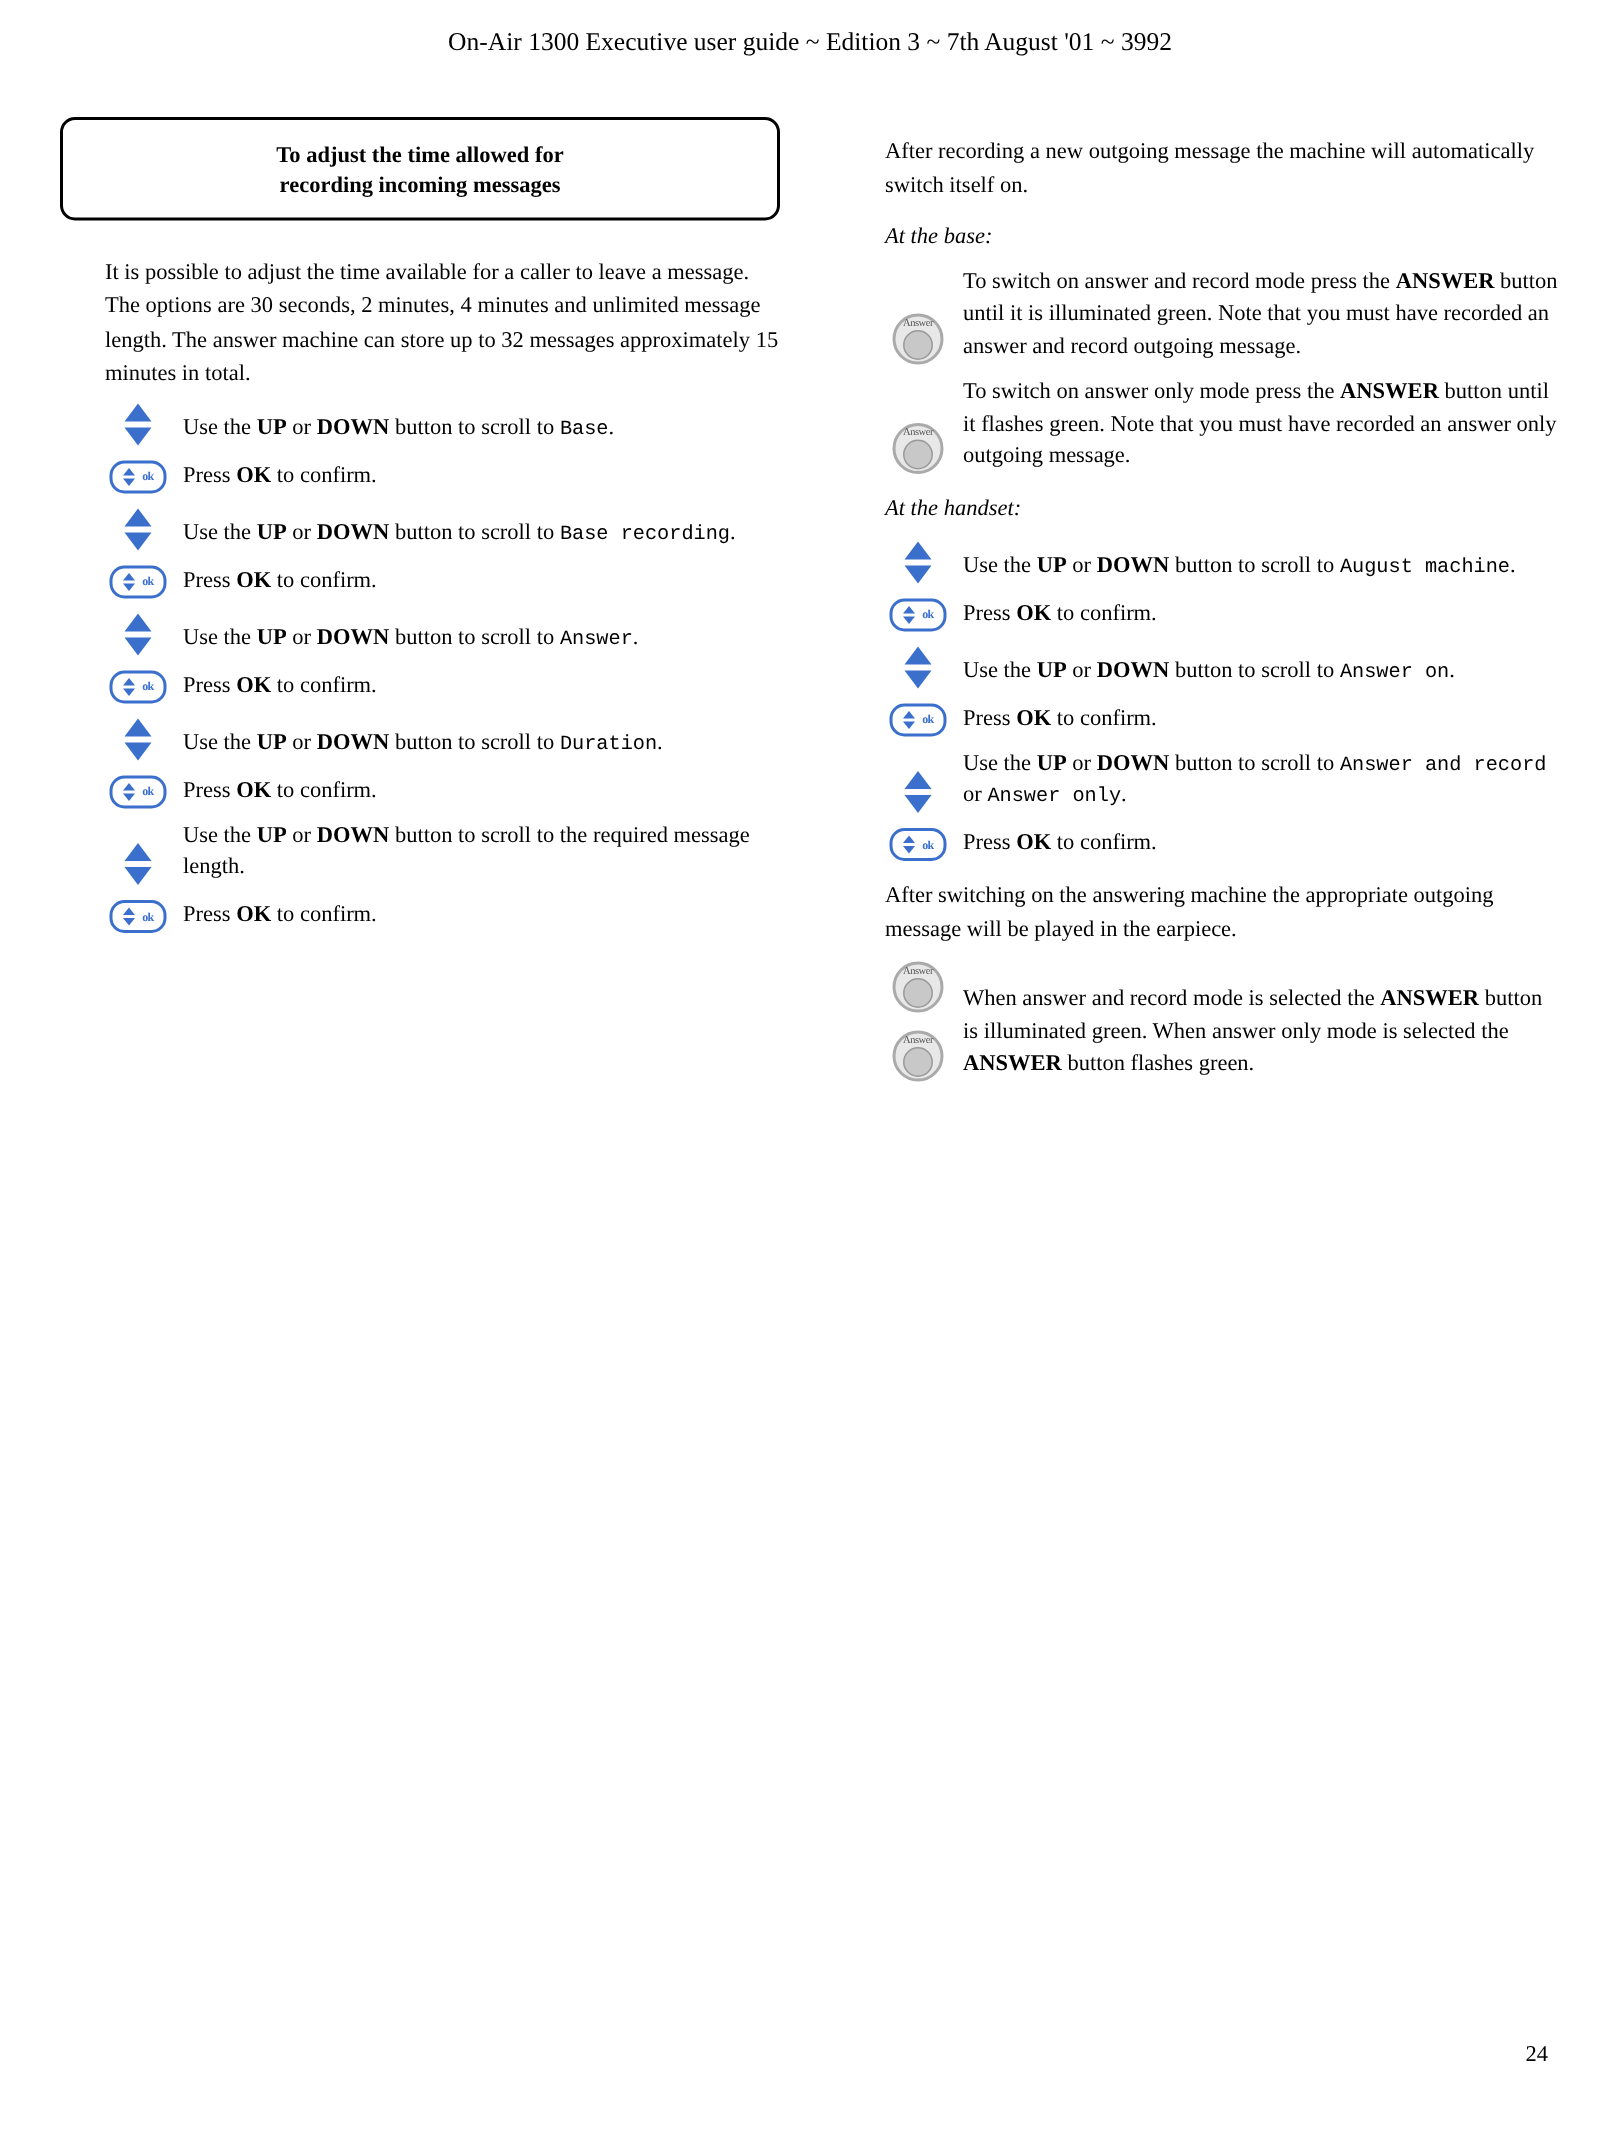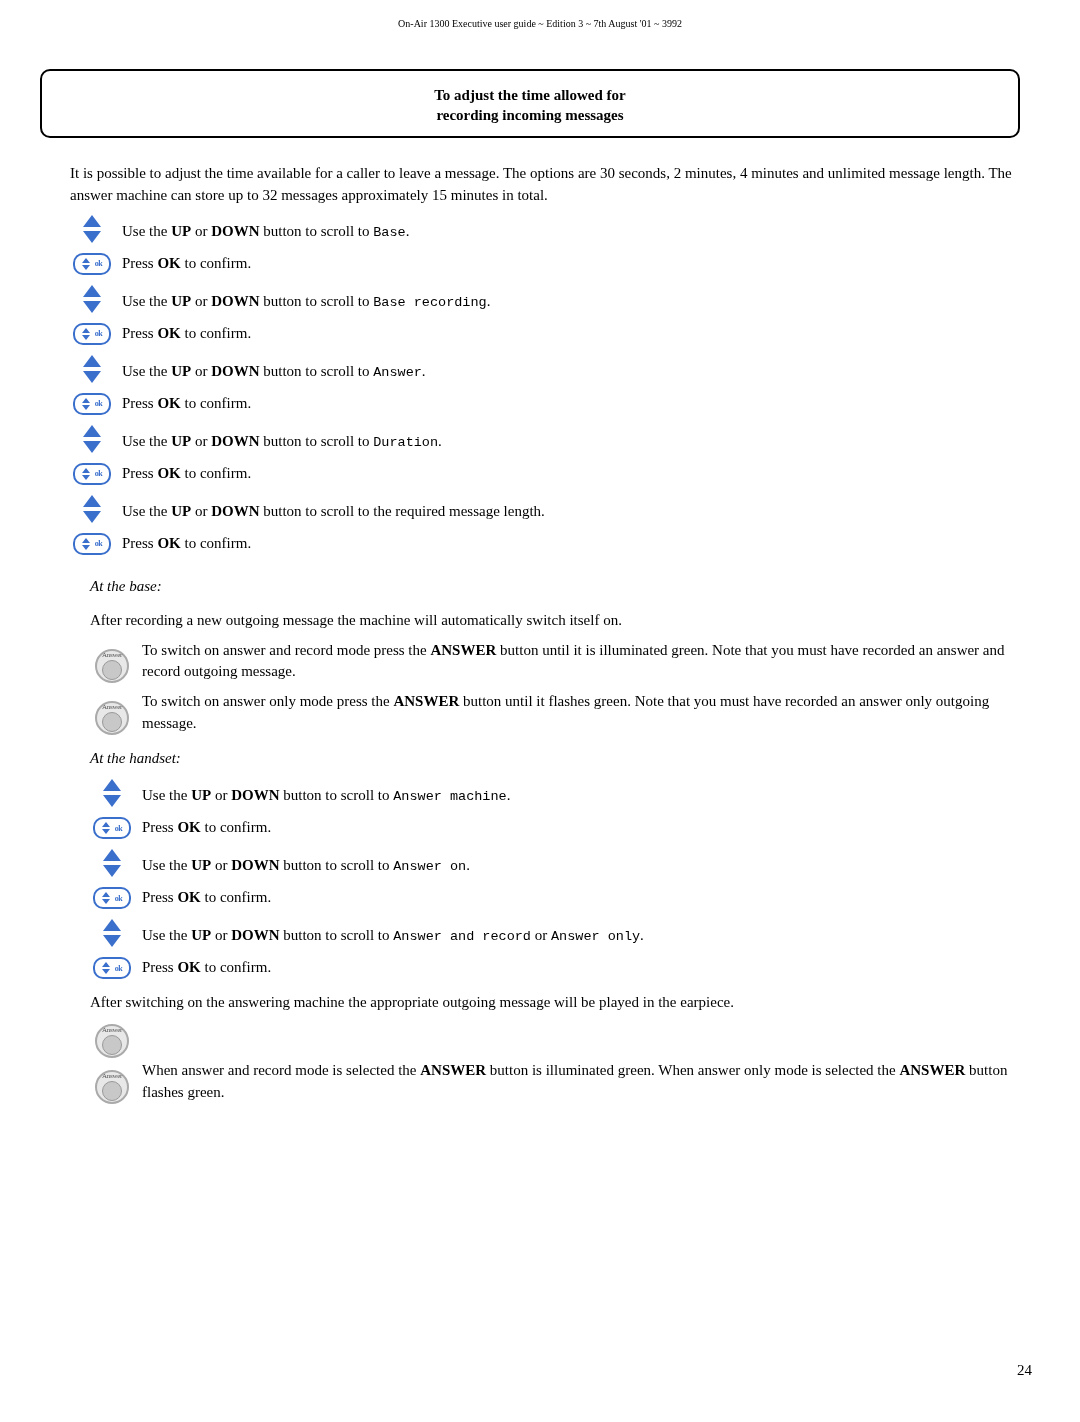--- a/index.html
+++ b/index.html
@@ -9,27 +9,27 @@
       background: #fff;
       font-family: Georgia, 'Times New Roman', serif;
       font-size: 15px;
       color: #000;
       position: relative;
     }
 
     .page-header {
       text-align: center;
       padding: 18px 0 10px 0;
-      font-size: 10px;
+      font-size: 17px;
       color: #000;
     }
 
     .page-content {
       display: flex;
-      flex-direction: column;
+      flex-direction: row;
       gap: 0;
       padding: 30px 40px 40px 40px;
     }
 
     
     .left-col {
       flex: 1;
       padding-right: 20px;
     }
 
@@ -416,26 +416,26 @@
           Press <b>OK</b> to confirm.
         </div>
       </div>
     </div>
 
   </div>
 
   <div class="right-col">
 
 
+    <div class="plain-text-block">
+      <span>After recording a new outgoing message the machine will automatically switch itself on.</span>
+    </div>
+
     <div class="plain-text-block italic-label">
       <span>At the base:</span>
-    </div>
-
-    <div class="plain-text-block">
-      <span>After recording a new outgoing message the machine will automatically switch itself on.</span>
     </div>
 
     
     <div class="instr-block">
       <div class="instr-row">
         <div class="icon-col">
           <div class="answer-circle">
             <span class="answer-label-text">Answer</span>
             <div class="answer-inner-circle"></div>
           </div>
@@ -468,21 +468,21 @@
     
     <div class="instr-block">
       <div class="instr-row">
         <div class="icon-col">
           <div class="updown-arrows">
             <div class="arrow-up"></div>
             <div class="arrow-down"></div>
           </div>
         </div>
         <div class="text-col">
-          Use the <b>UP</b> or <b>DOWN</b> button to scroll to <code>Answer machine</code>.
+          Use the <b>UP</b> or <b>DOWN</b> button to scroll to <code>August machine</code>.
         </div>
       </div>
     </div>
 
     
     <div class="instr-block">
       <div class="instr-row">
         <div class="icon-col">
           <div class="ok-icon">
             <div class="ok-inner">

